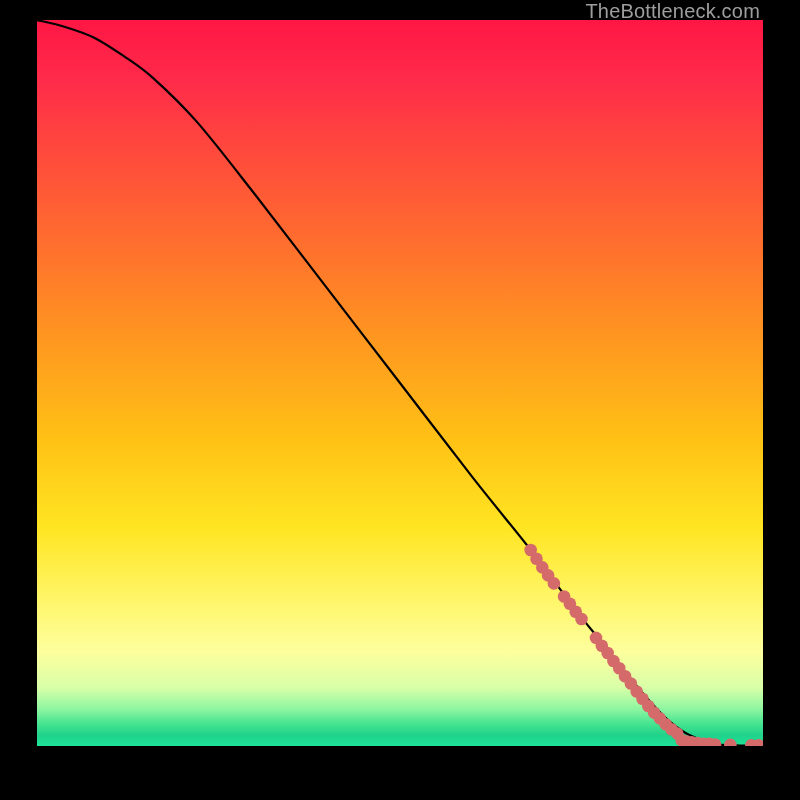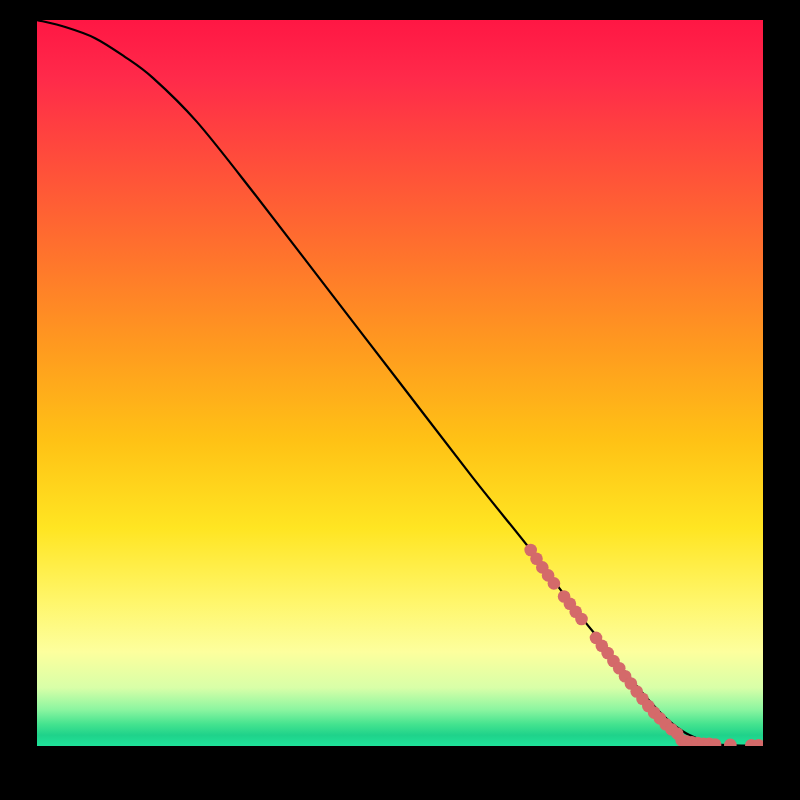--- a/index.html
+++ b/index.html
@@ -59,20 +59,21 @@
   svg.overlay {
     position: absolute;
     inset: 0;
   }
 </style>
 </head>
 <body>
 
 <div class="frame">
 
+  <div class="watermark">TheBottleneck.com</div>
 
   <div class="plot-area">
     <div class="gradient-bg"></div>
     <svg class="overlay" viewBox="0 0 726 726" preserveAspectRatio="none">
       <path id="curve-path" fill="none" stroke-width="2.2" stroke-linecap="round" d="M 0.00 0.00 C 4.84 1.21, 19.36 4.23, 29.04 7.26 C 38.72 10.28, 48.40 13.31, 58.08 18.15 C 67.76 22.99, 77.44 29.65, 87.12 36.30 C 96.80 42.96, 104.06 47.19, 116.16 58.08 C 128.26 68.97, 142.78 82.28, 159.72 101.64 C 176.66 121.00, 196.02 146.41, 217.80 174.24 C 239.58 202.07, 266.20 237.16, 290.40 268.62 C 314.60 300.08, 338.80 331.54, 363.00 363.00 C 387.20 394.46, 413.82 429.55, 435.60 457.38 C 457.38 485.21, 476.74 508.20, 493.68 529.98 C 510.62 551.76, 525.14 572.33, 537.24 588.06 C 549.34 603.79, 556.60 612.26, 566.28 624.36 C 575.96 636.46, 586.85 650.38, 595.32 660.66 C 603.79 670.94, 611.05 679.42, 617.10 686.07 C 623.15 692.73, 626.78 696.36, 631.62 700.59 C 636.46 704.83, 641.30 708.46, 646.14 711.48 C 650.98 714.50, 656.42 716.92, 660.66 718.74 C 664.89 720.56, 667.92 721.40, 671.55 722.37 C 675.18 723.34, 678.20 724.06, 682.44 724.55 C 686.67 725.03, 692.12 725.09, 696.96 725.27 C 701.80 725.46, 706.64 725.58, 711.48 725.64 C 716.32 725.70, 723.58 725.64, 726.00 725.64" stroke="#000000"></path>
       <g id="dots-group">
           <circle cx="493.68" cy="529.98" r="6.3" fill="#d46a6a"></circle>
           <circle cx="499.49" cy="538.69" r="6.3" fill="#d46a6a"></circle>
           <circle cx="505.30" cy="547.40" r="6.3" fill="#d46a6a"></circle>
           <circle cx="511.10" cy="555.39" r="6.3" fill="#d46a6a"></circle>

